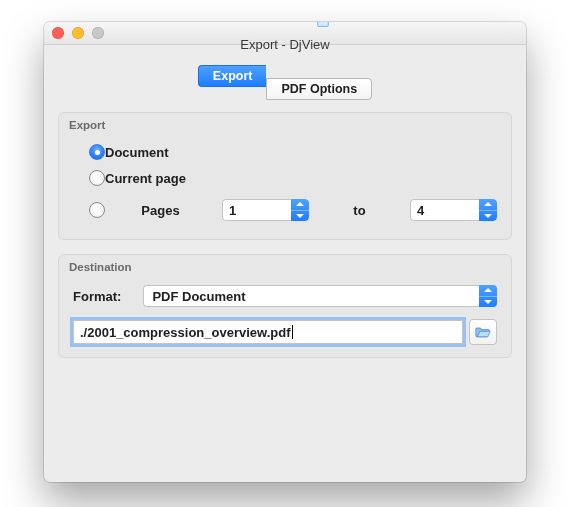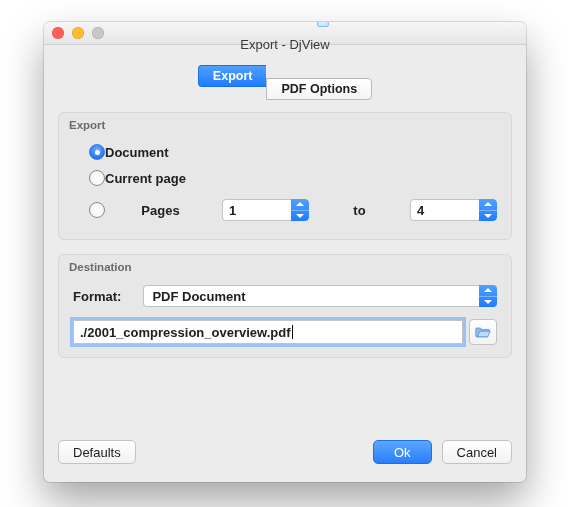--- a/index.html
+++ b/index.html
@@ -319,26 +319,14 @@
           <svg class="folder" viewBox="0 0 20 14">
             <path d="M1 3 L1 12 Q1 13 2 13 L15 13 L18 5 Q18 4 17 4 L8 4 L7 2 L2 2 Q1 2 1 3 Z" fill="#8fbef5" stroke="#3e7bc4" stroke-width="0.8"></path>
             <path d="M3 13 L6 6 L19 6 L16 13 Z" fill="#bcdcff" stroke="#3e7bc4" stroke-width="0.8"></path>
           </svg>
         </div>
       </div>
     </div>
 
   </div>
 
-  <div class="footer">
-    <div class="btn">
-      <span>Defaults</span>
-    </div>
-    <div class="spacer"></div>
-    <div class="btn primary">
-      <span>Ok</span>
-    </div>
-    <div class="btn">
-      <span>Cancel</span>
-    </div>
-  </div>
 
 </div>
 
 </body></html>

